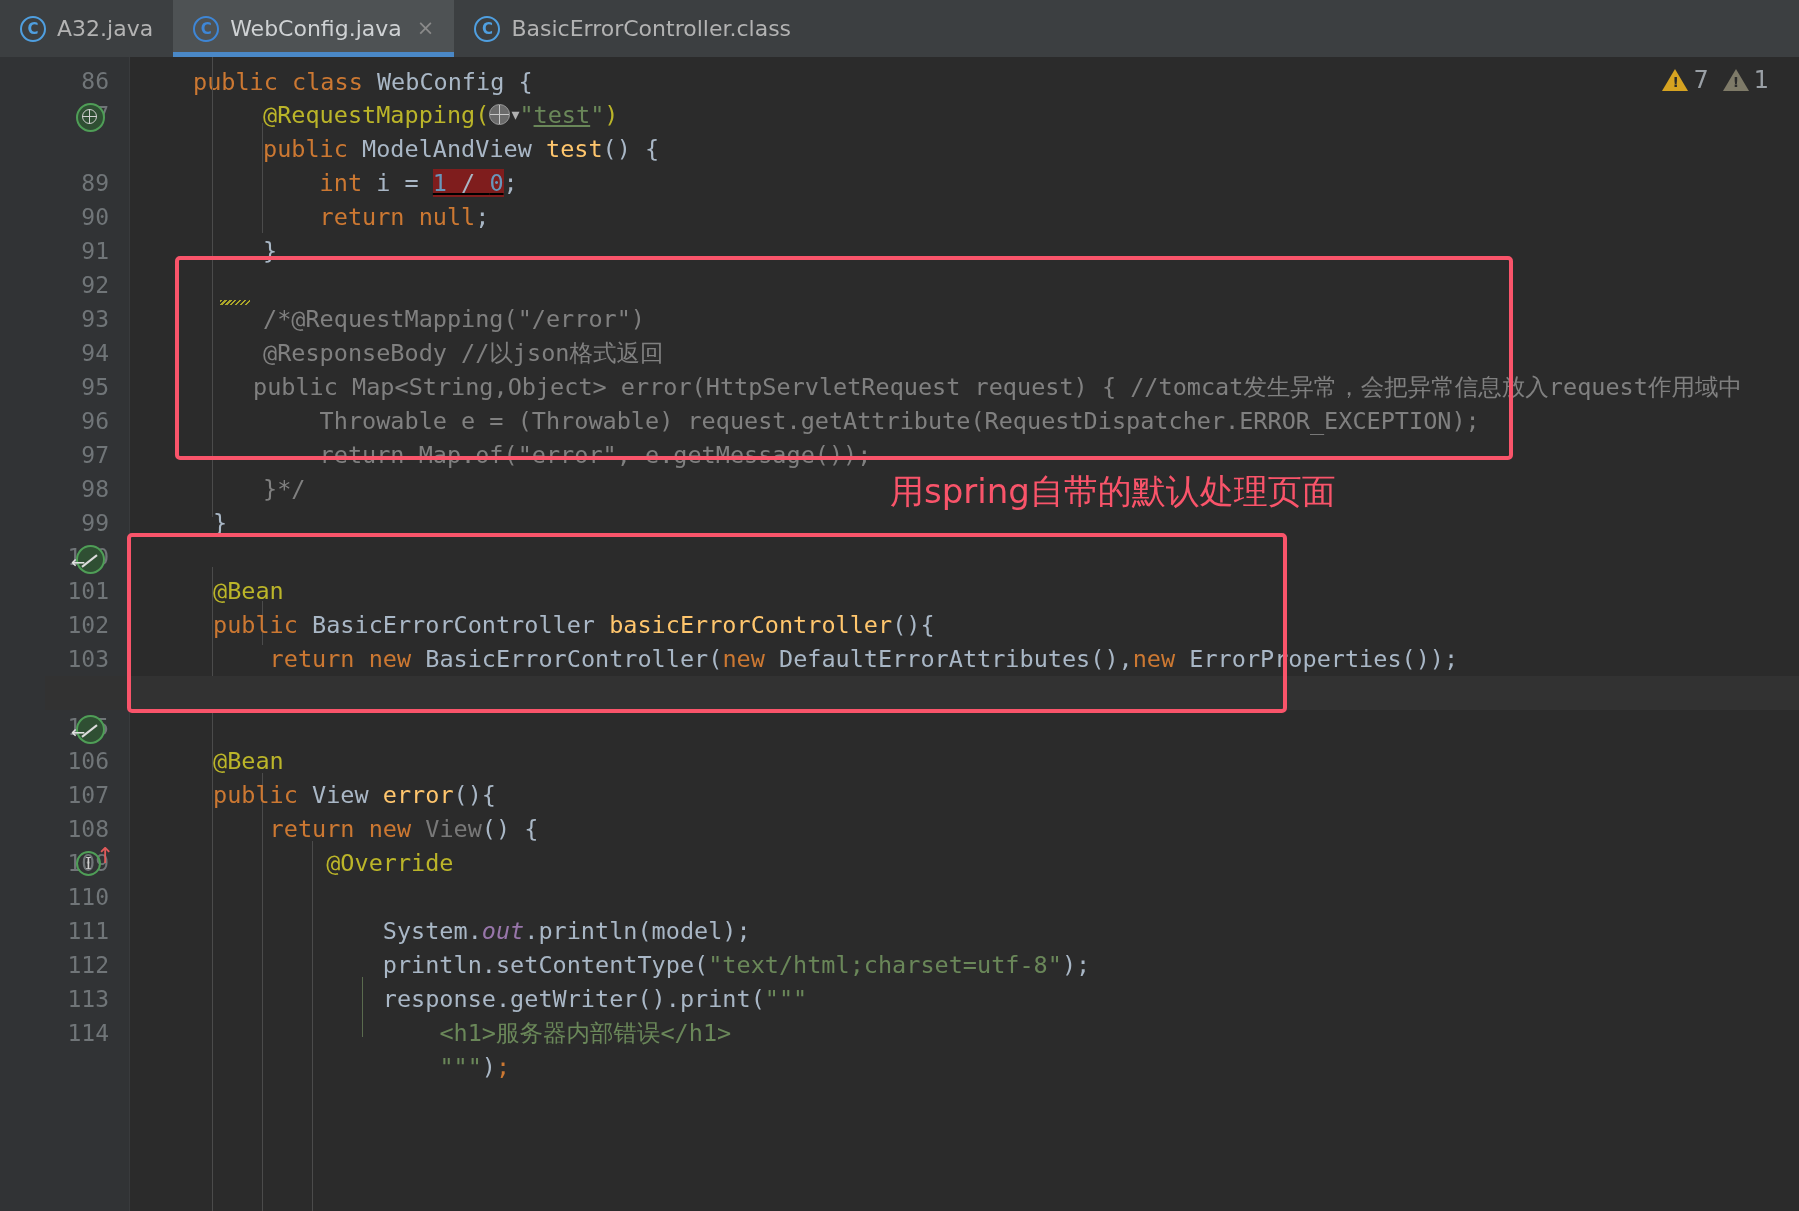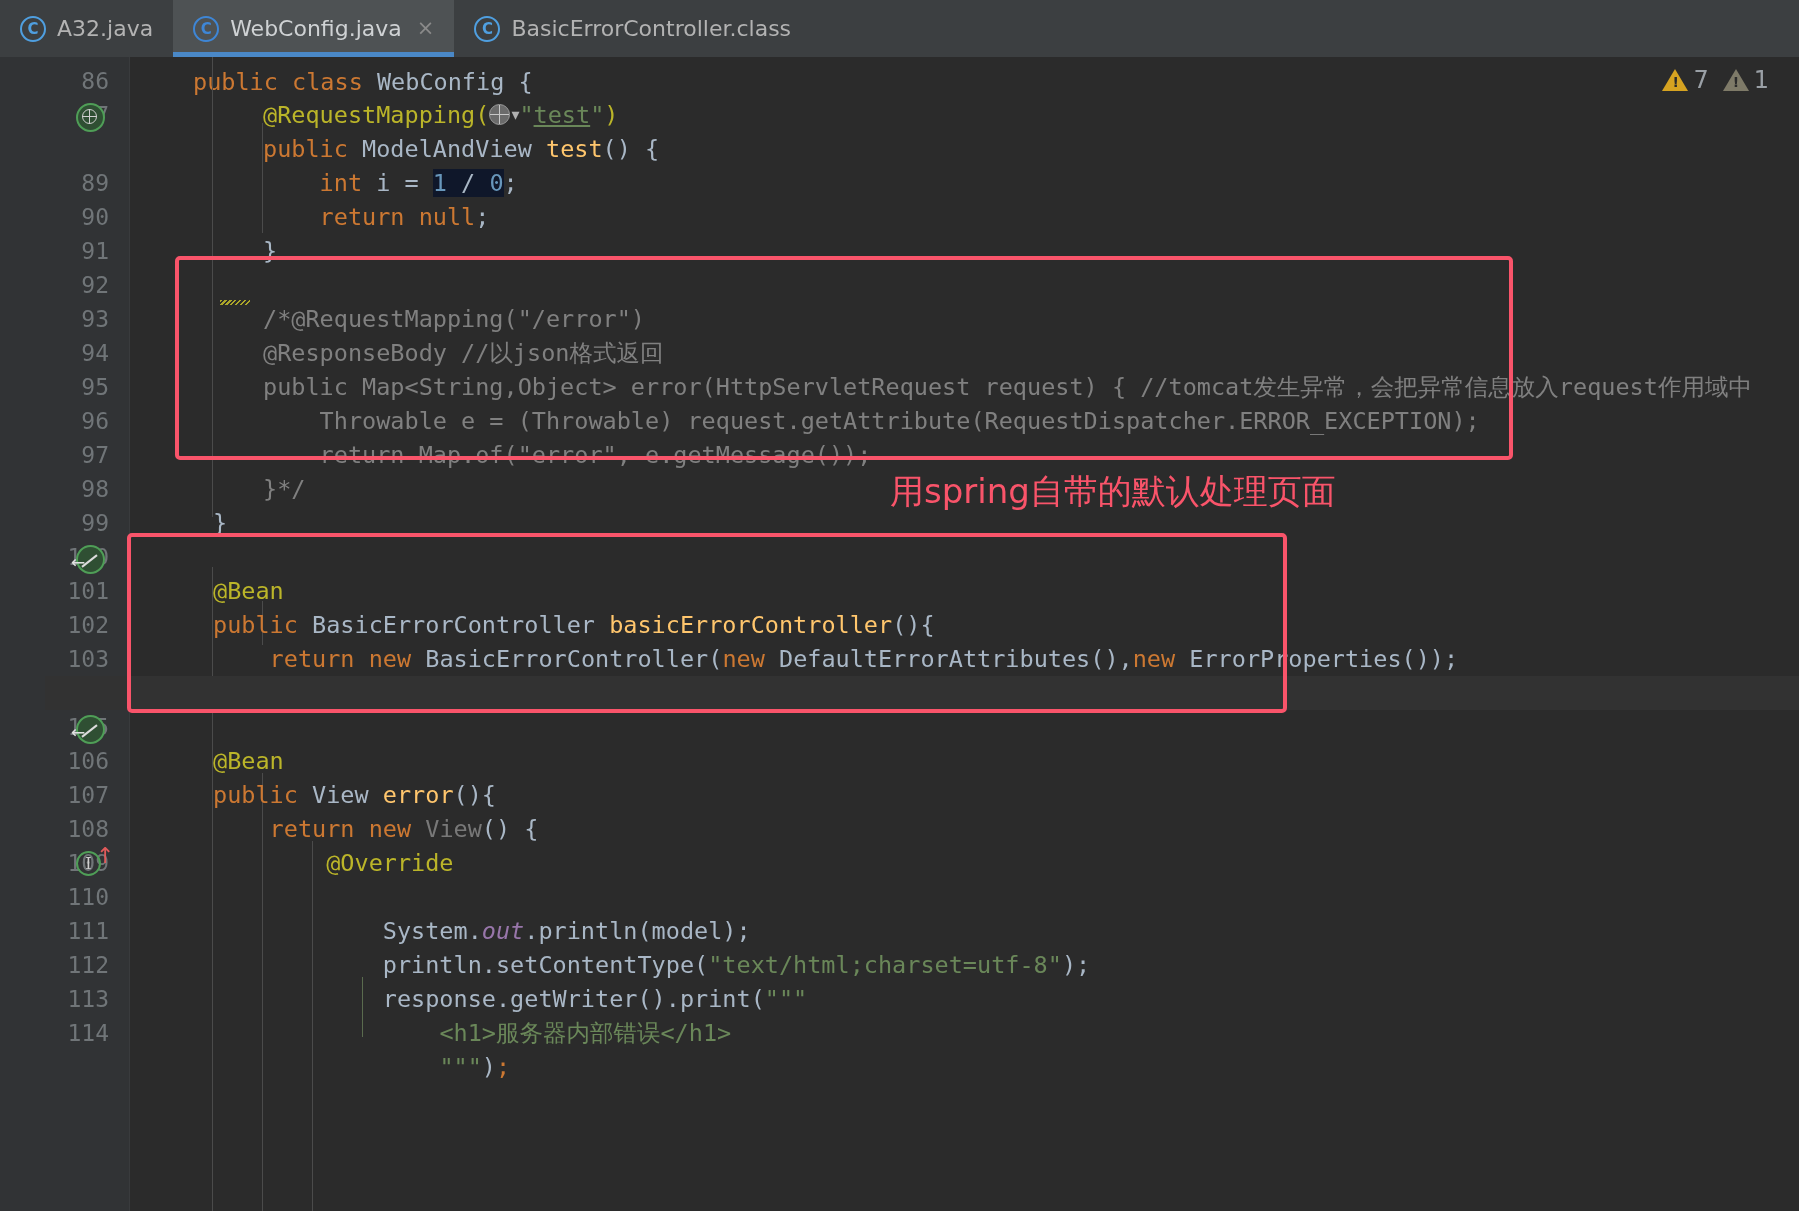--- a/index.html
+++ b/index.html
@@ -143,21 +143,21 @@
   .kw    { color: #cc7832; }           
   .ann   { color: #bbb529; }           
   .str   { color: #6a8759; }           
   .cmt   { color: #808080; }           
   .plain { color: #a9b7c6; }
   .meth  { color: #ffc66d; }           
   .num   { color: #6897bb; }           
   .fld   { color: #9876aa; }           
   .dim   { color: #787878; }
   .ital  { font-style: italic; }
-  .hl    { background: #0f172a; }      
+  .hl    { background: #7f1d1d; text-decoration: underline; }      
   .ulink { color: #6a8759; text-decoration: underline; }
 
   
   .globebadge {
     display: inline-flex;
     align-items: center;
     vertical-align: middle;
     gap: 1px;
     transform: translateY(-2px);
   }
@@ -442,21 +442,21 @@
     <div class="line" style="top:211px;">
       <span class="code" style="left:218px;"><span class="cmt">/*@RequestMapping("/error")</span></span>
     </div>
     <div class="squig" style="left:220px; top:243px; width:30px;"></div>
 
     <div class="line" style="top:245px;">
       <span class="code" style="left:218px;"><span class="cmt">@ResponseBody //以json格式返回</span></span>
     </div>
 
     <div class="line" style="top:279px;">
-      <span class="code" style="left:218px;text-align:center;"><span class="cmt">public Map&lt;String,Object&gt; error(HttpServletRequest request) { //tomcat发生异常，会把异常信息放入request作用域中</span></span>
+      <span class="code" style="left:208px;text-align:center;"><span class="cmt">public Map&lt;String,Object&gt; error(HttpServletRequest request) { //tomcat发生异常，会把异常信息放入request作用域中</span></span>
     </div>
 
     <div class="line" style="top:313px;">
       <span class="code" style="left:218px;"><span class="cmt">    Throwable e = (Throwable) request.getAttribute(RequestDispatcher.ERROR_EXCEPTION);</span></span>
     </div>
 
     <div class="line" style="top:347px;">
       <span class="code" style="left:218px;"><span class="cmt">    return Map.of("error", e.getMessage());</span></span>
     </div>
 

